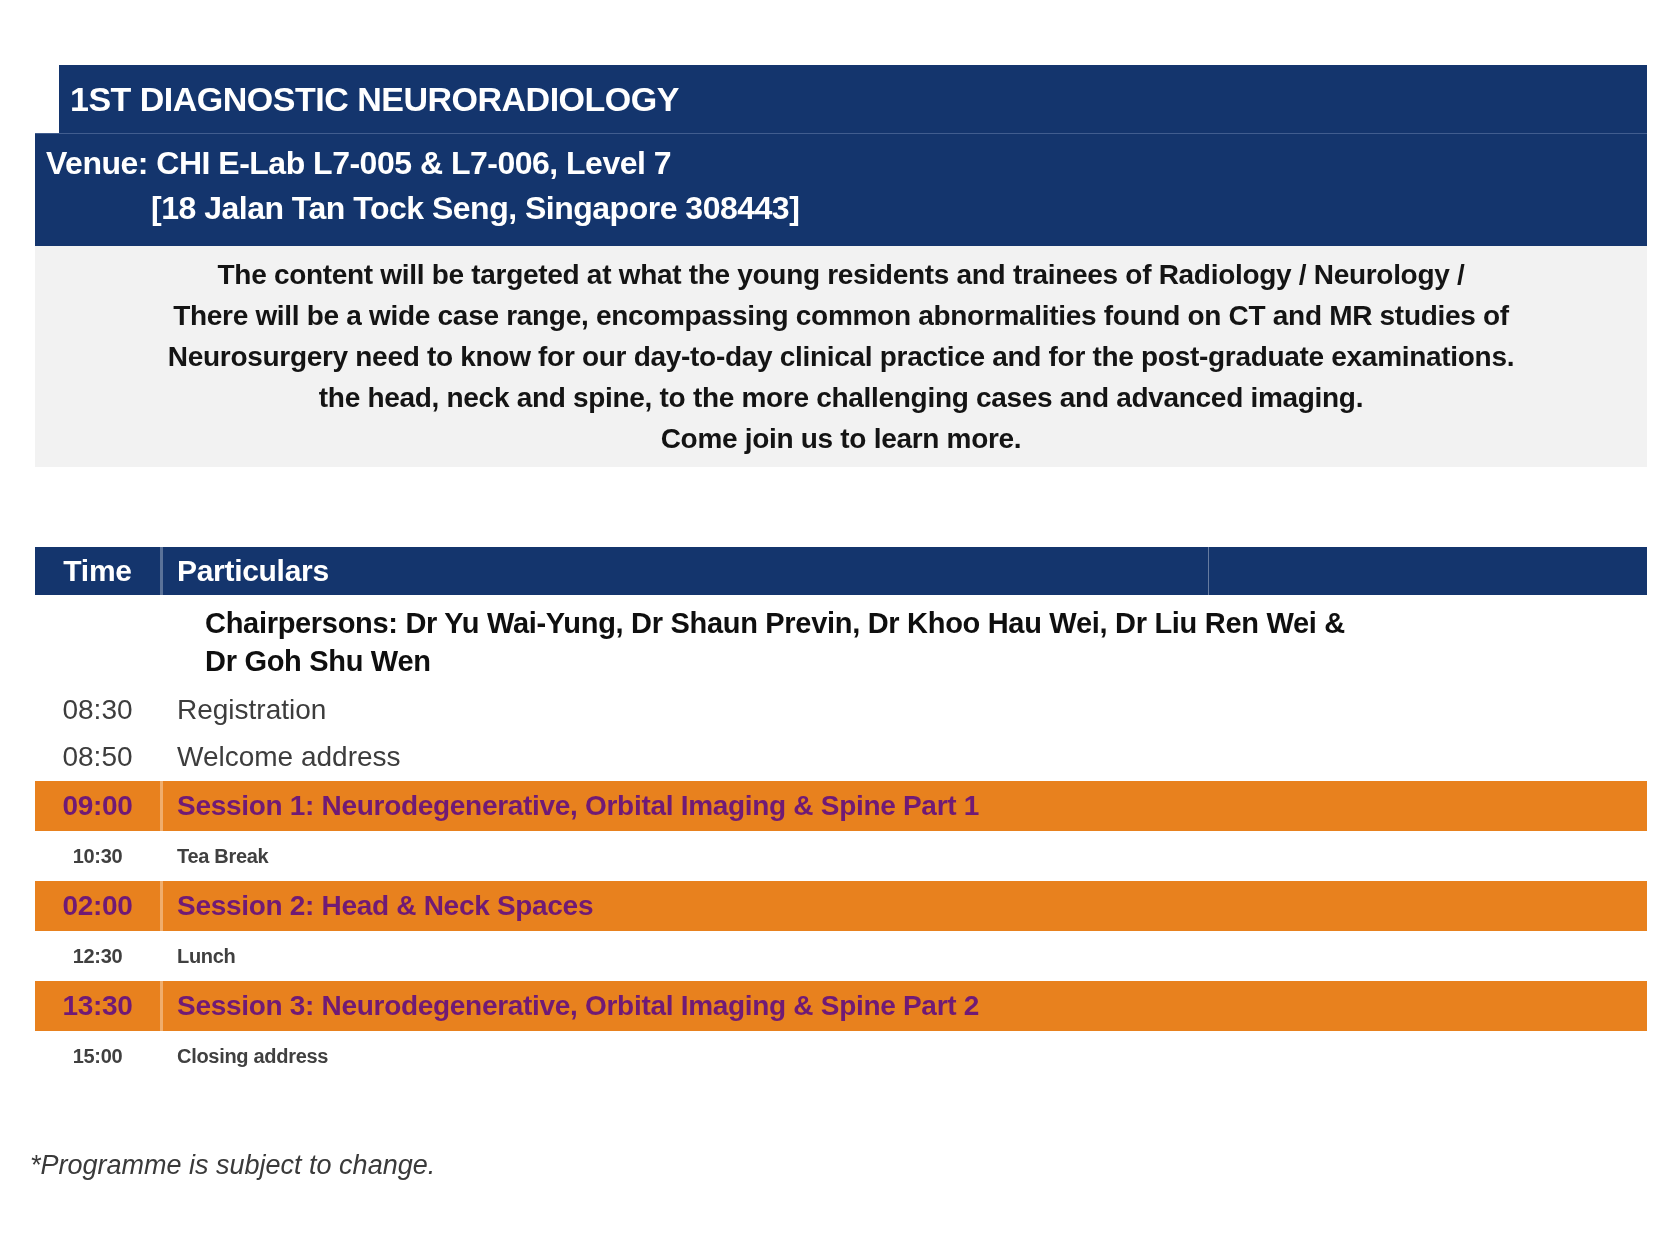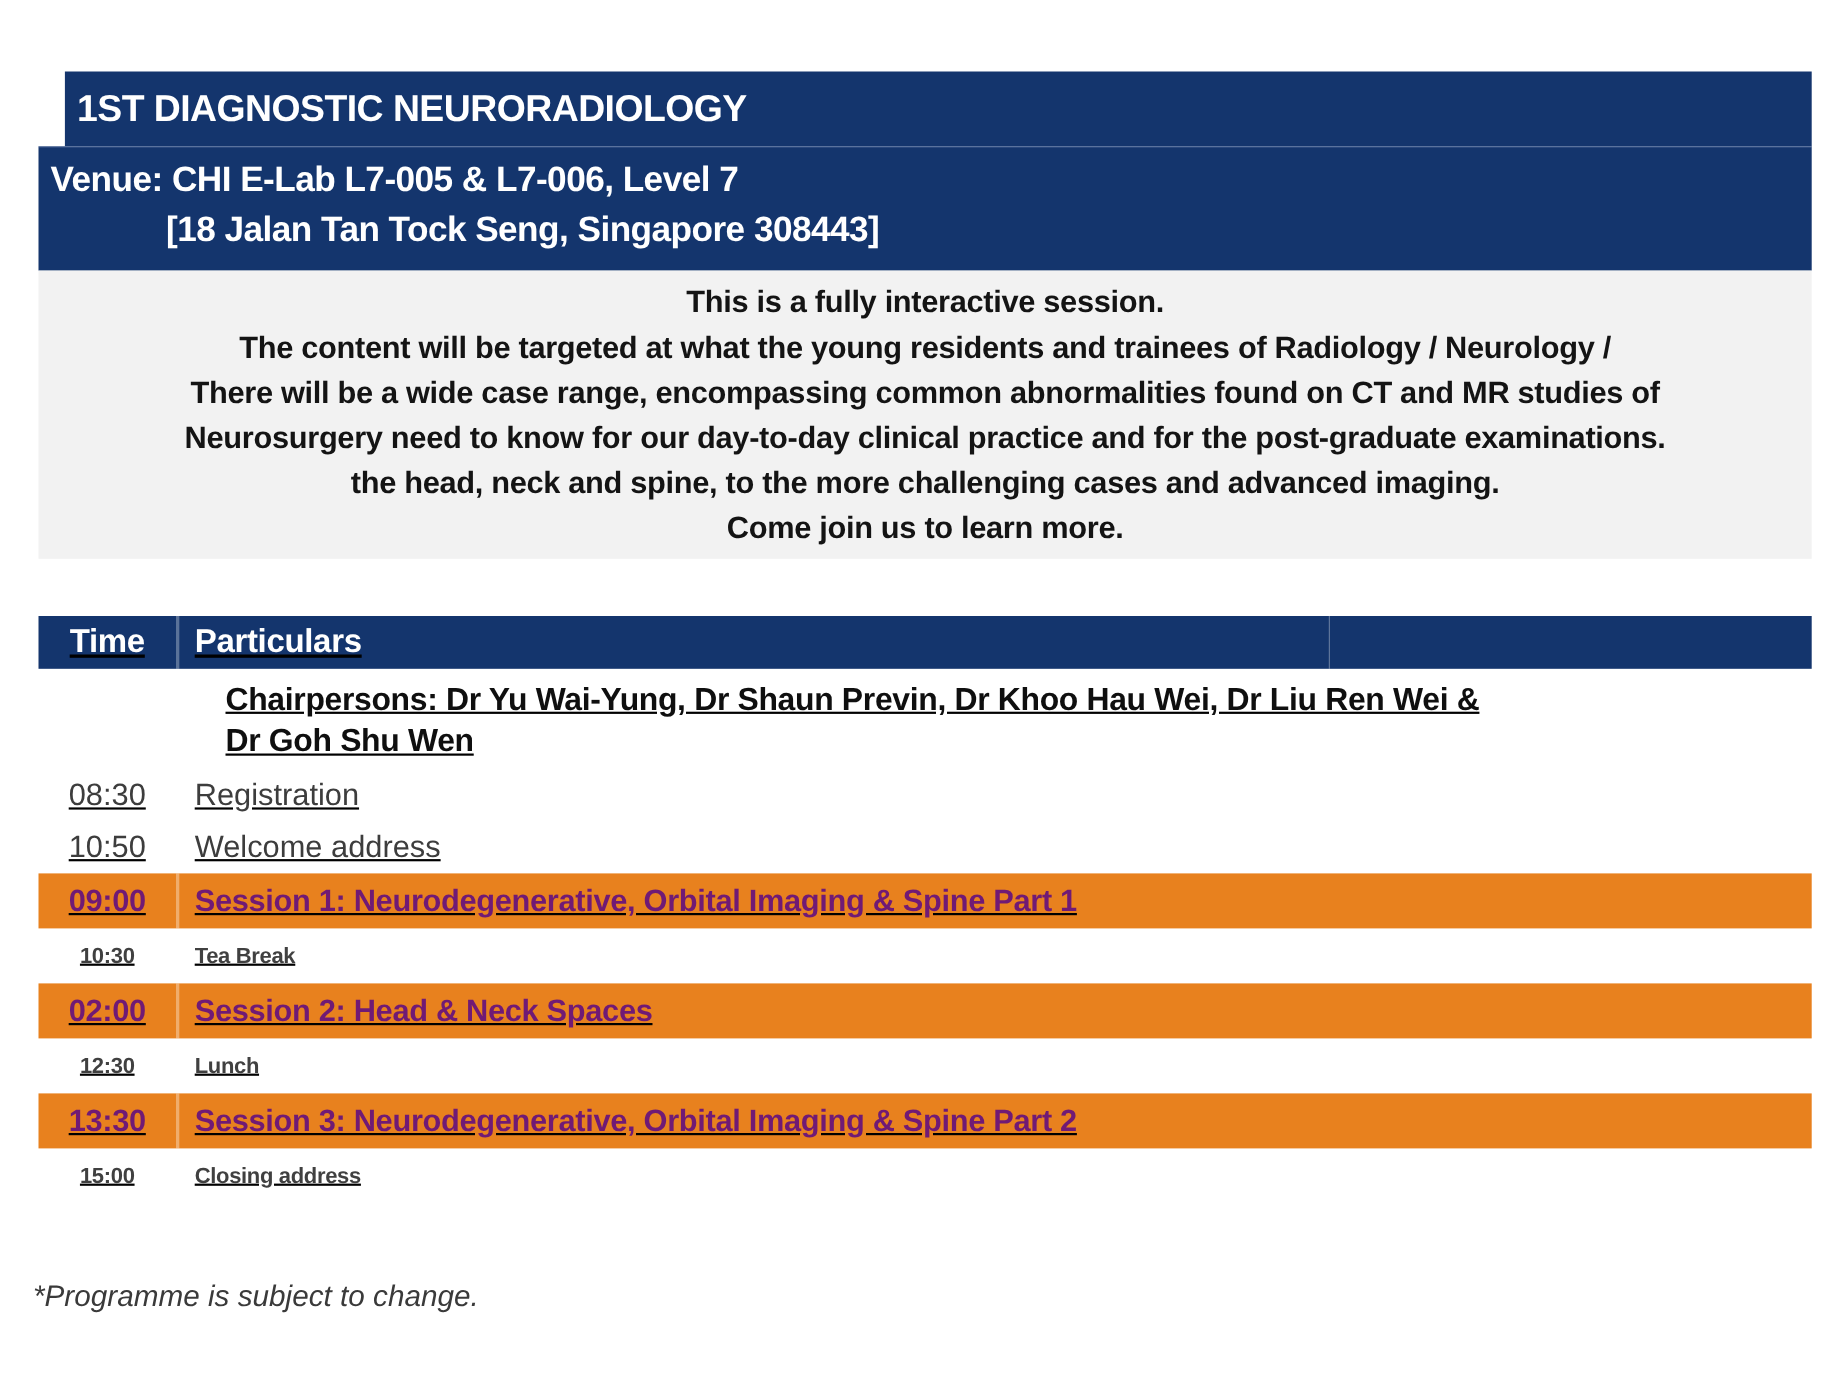--- a/index.html
+++ b/index.html
@@ -38,21 +38,21 @@
   
   .description {
     background: var(--panel); text-align: center; padding: 8px 10px;
   }
   .desc-line {
     font-size: 28px; font-weight: bold; color: #141414;
     line-height: 41px; letter-spacing: -0.3px;
   }
 
   
-  .schedule { margin-top: 52px; text-decoration: underline; }
+  .schedule { margin-top: 80px; }
   .header-row {
     display: flex; background: var(--navy); height: 48px; align-items: stretch;
   }
   .hcell-time {
     width: 125px; display: flex; align-items: center; justify-content: center;
     color: #fff; font-weight: bold; font-size: 30px; letter-spacing: -0.3px;
   }
   .vdiv { width: 3px; background: rgba(255,255,255,0.30); }
   .vdiv-faint { width: 1px; background: rgba(255,255,255,0.35); }
   .hcell-part {
@@ -99,21 +99,20 @@
 
   <div class="title-bar">
     <span class="title-text">1ST DIAGNOSTIC NEURORADIOLOGY</span>
   </div>
   <div class="venue-bar">
     <div class="venue-line">Venue: CHI E-Lab L7-005 &amp; L7-006, Level 7</div>
     <div class="venue-line indent">[18 Jalan Tan Tock Seng, Singapore 308443]</div>
   </div>
 
   <div class="description">
-    <div class="desc-line">This is a fully interactive session.</div>
     <div class="desc-line">The content will be targeted at what the young residents and trainees of Radiology / Neurology /</div>
     <div class="desc-line">There will be a wide case range, encompassing common abnormalities found on CT and MR studies of</div>
     <div class="desc-line">Neurosurgery need to know for our day-to-day clinical practice and for the post-graduate examinations.</div>
     <div class="desc-line">the head, neck and spine, to the more challenging cases and advanced imaging.</div>
     <div class="desc-line">Come join us to learn more.</div>
   </div>
 
   <div class="schedule">
 
     <div class="header-row">
@@ -132,21 +131,21 @@
       </div>
     </div>
 
     <div class="row normal">
       <div class="time">08:30</div>
       <div class="gap"></div>
       <div class="part">Registration</div>
     </div>
 
     <div class="row normal">
-      <div class="time">10:50</div>
+      <div class="time">08:50</div>
       <div class="gap"></div>
       <div class="part">Welcome address</div>
     </div>
 
     <div class="row session">
       <div class="time">09:00</div>
       <div class="gap"></div>
       <div class="part">Session 1: Neurodegenerative, Orbital Imaging &amp; Spine Part 1</div>
     </div>
 

